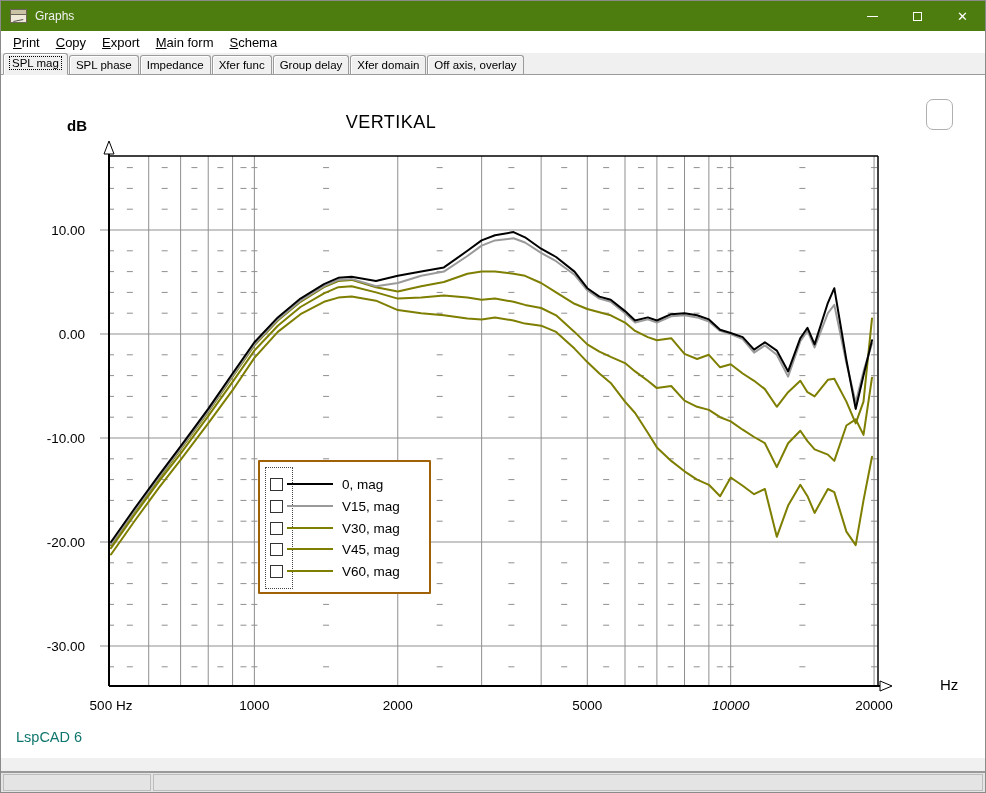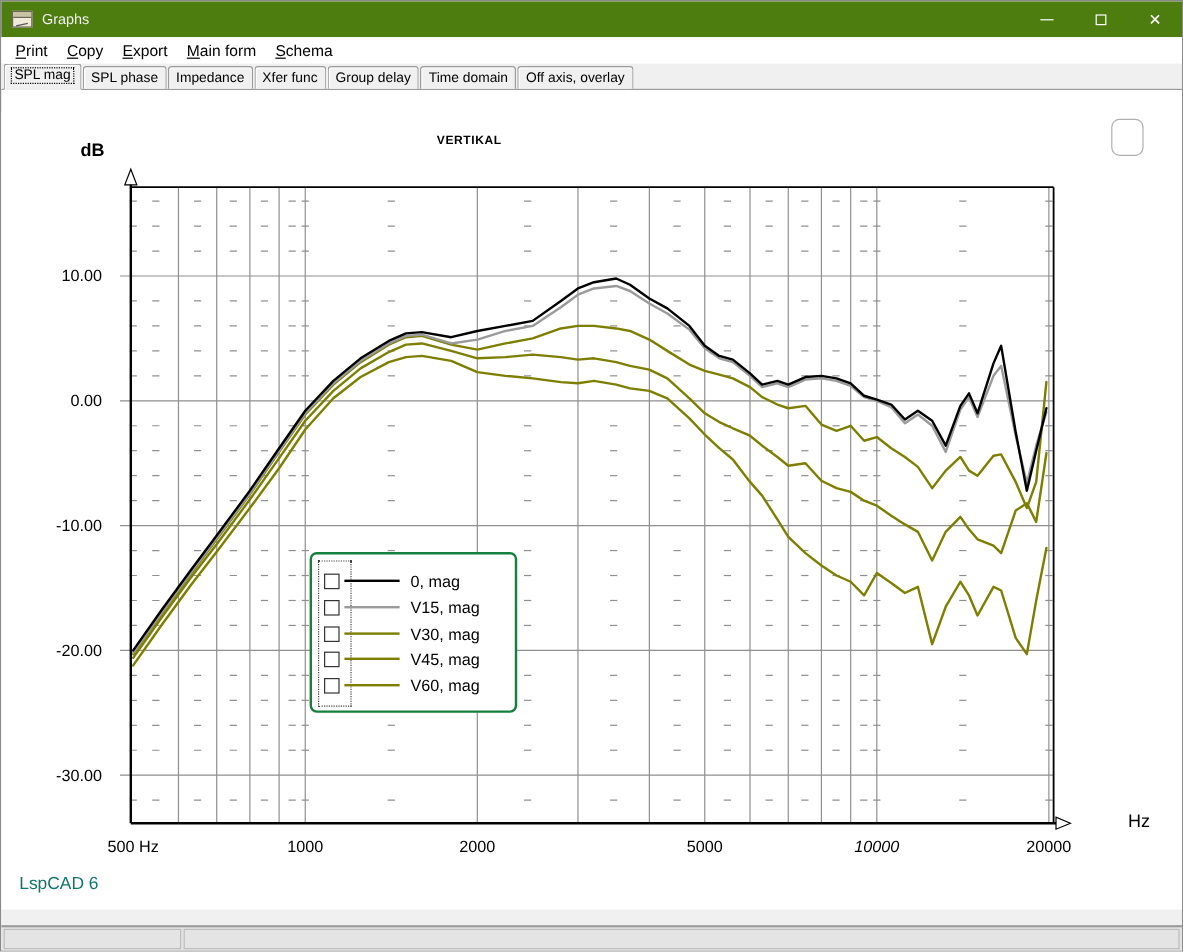--- a/index.html
+++ b/index.html
@@ -34,28 +34,28 @@
   .tab.selected .tab-label{outline:1px dotted #000;padding:0 2px;}
   
   #clone-row{position:absolute;left:0;top:74px;width:100%;height:18px;background:#f0f0f0;display:flex;align-items:center;}
   #clone-checkbox{width:13px;height:13px;border:1px solid #6e6e6e;background:#fff;margin-left:7px;}
   #clone-label{font-size:11.5px;margin-left:5px;color:#000;}
   
   #chart-area{position:absolute;left:0;top:92px;width:986px;height:666px;background:#fff;}
   #chart-svg{position:absolute;left:0;top:92px;}
   .chart-text{position:absolute;color:#000;}
   #ylabel{left:66px;top:116px;font-size:15px;font-weight:bold;}
-  #chart-title{left:0;top:111px;width:780px;text-align:center;font-size:10px;font-weight:bold;letter-spacing:0.5px;}
+  #chart-title{left:0;top:111px;width:780px;text-align:center;font-size:18px;font-weight:normal;letter-spacing:0.5px;}
   #xlabel{left:912px;top:675px;font-size:15px;font-weight:normal;margin-left:27px;}
   .x-tick{position:absolute;top:697px;font-size:13.5px;transform:translateX(-50%);white-space:nowrap;}
   .y-tick{position:absolute;width:70px;right:12px;text-align:right;font-size:13.5px;transform:translateY(-50%);}
   #y-ticks{position:absolute;left:26px;top:0;width:70px;height:766px;}
   #corner-button{position:absolute;left:925px;top:98px;width:27px;height:31px;border:1px solid #b0b0b0;border-radius:7px;background:#fff;}
   
-  #legend{position:absolute;left:257px;top:459px;width:173px;height:134px;background:#fff;border:2px solid #15803d;border-radius:6px;}
+  #legend{position:absolute;left:257px;top:459px;width:173px;height:134px;background:#fff;border:2px solid #a16207;border-radius:1px;}
   #legend-dotted{position:absolute;left:5px;top:5px;width:28px;height:122px;border:1px dotted #444;}
   .legend-row{position:absolute;left:0;width:100%;height:20px;display:flex;align-items:center;}
   .legend-checkbox{width:13px;height:13px;border:1px solid #333;background:#fff;margin-left:10px;flex:none;}
   .legend-line{width:46px;height:2px;margin-left:4px;flex:none;}
   .legend-label{font-size:13.5px;margin-left:9px;color:#000;white-space:nowrap;}
   
   #footer-label{position:absolute;left:15px;top:728px;font-size:14.5px;color:#0f766e;}
   #bottom-strip{position:absolute;left:0;top:757px;width:100%;height:15px;background:#f0f0f0;border-bottom:2px solid #9a9a9a;}
   #statusbar{position:absolute;left:0;top:772px;width:100%;height:21px;background:#e4e4e4;display:flex;}
   .status-panel{border:1px solid #bdbdbd;height:17px;margin-top:1px;}
@@ -90,21 +90,21 @@
       <span class="menu-item"><u>M</u>ain form</span>
       <span class="menu-item"><u>S</u>chema</span>
     </div>
 
   <div id="tabstrip">
       <div class="tab selected"><span class="tab-label">SPL mag</span></div>
       <div class="tab"><span class="tab-label">SPL phase</span></div>
       <div class="tab"><span class="tab-label">Impedance</span></div>
       <div class="tab"><span class="tab-label">Xfer func</span></div>
       <div class="tab"><span class="tab-label">Group delay</span></div>
-      <div class="tab"><span class="tab-label">Time domain</span></div>
+      <div class="tab"><span class="tab-label">Xfer domain</span></div>
       <div class="tab"><span class="tab-label">Off axis, overlay</span></div>
     </div>
 
 
   <div id="chart-area"></div>
   <svg id="chart-svg" width="986" height="666" viewBox="0 92 986 666">
       <line x1="125.85701374624188" y1="166.6" x2="131.85701374624188" y2="166.6" stroke="#8F8F8F" stroke-width="1"></line>
       <line x1="160.65740544301423" y1="166.6" x2="166.65740544301423" y2="166.6" stroke="#8F8F8F" stroke-width="1"></line>
       <line x1="190.41156556628084" y1="166.6" x2="196.41156556628084" y2="166.6" stroke="#8F8F8F" stroke-width="1"></line>
       <line x1="216.40432095986083" y1="166.6" x2="222.40432095986083" y2="166.6" stroke="#8F8F8F" stroke-width="1"></line>

